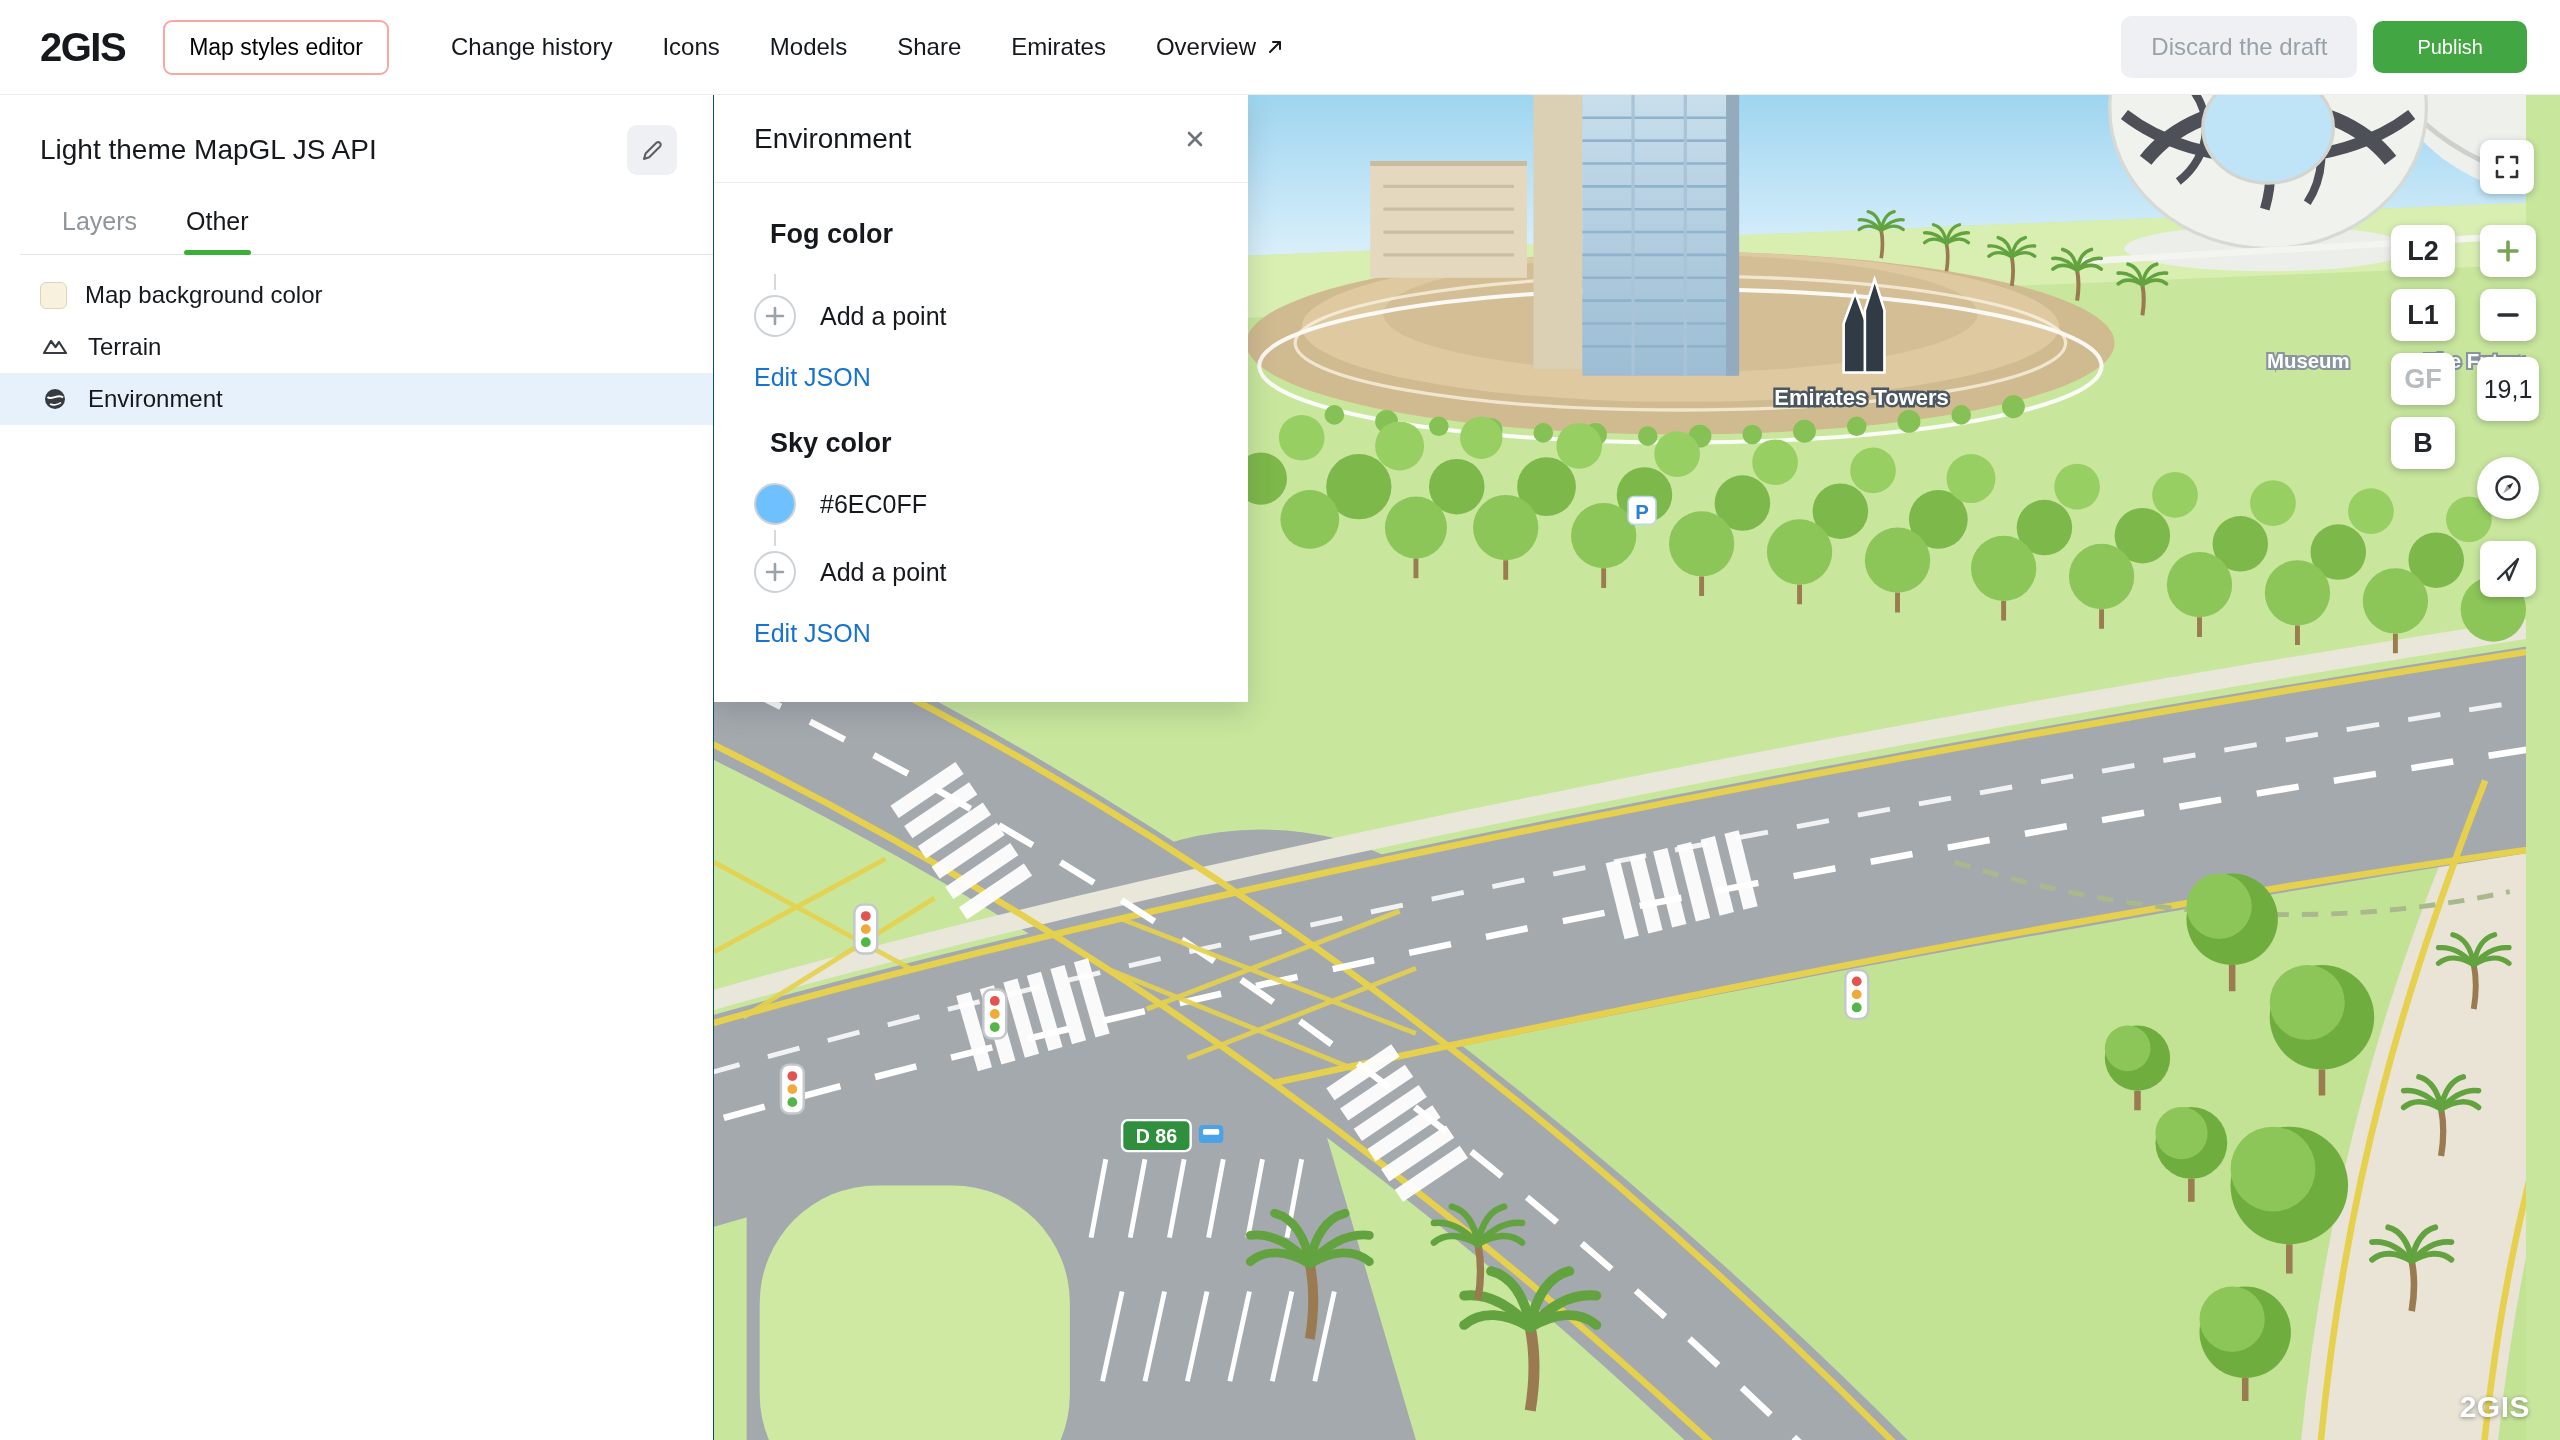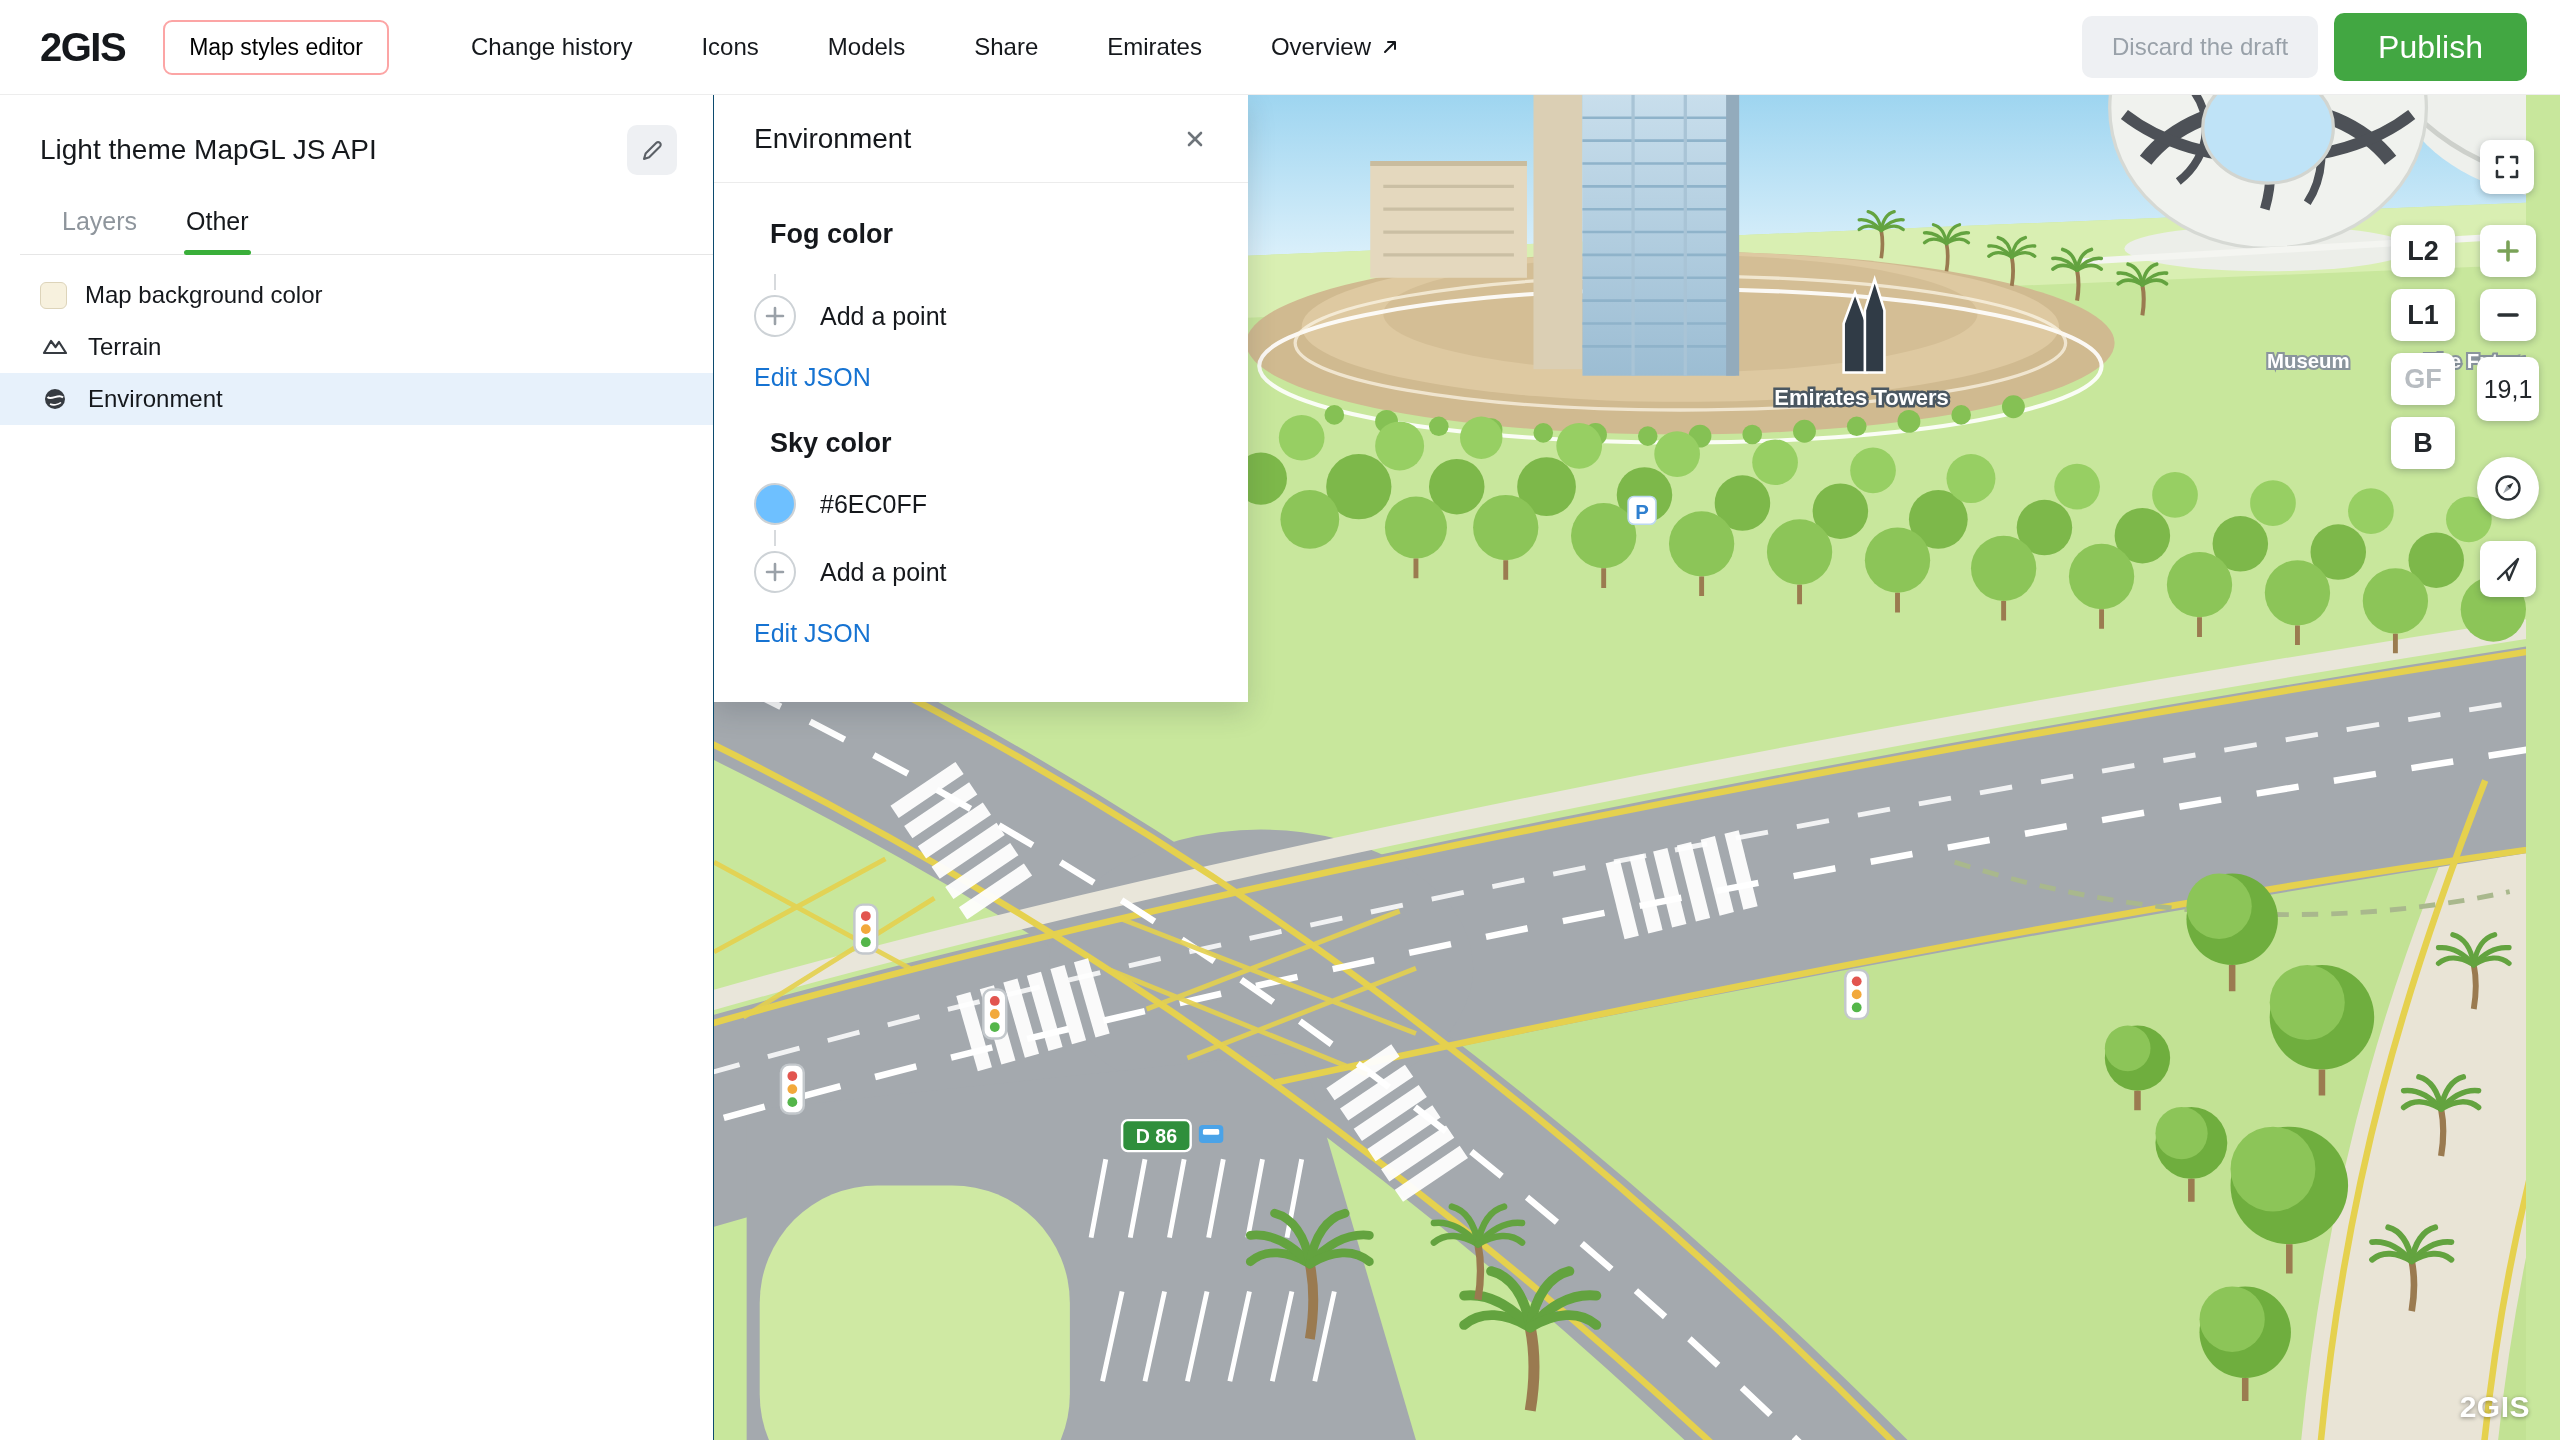--- a/index.html
+++ b/index.html
@@ -6,27 +6,27 @@
   html,body { width:2560px; height:1440px; overflow:hidden; background:#fff;
               font-family:"Liberation Sans", sans-serif; color:#15181c; }
   button { font-family:"Liberation Sans", sans-serif; cursor:pointer; }
 
   
   .topbar { height:95px; display:flex; align-items:center; padding:0 33px 0 40px;
             background:#fff; border-bottom:1px solid #ededed; position:relative; z-index:40; }
   .logo { font-size:40px; font-weight:800; letter-spacing:-1.5px; }
   .styles-editor-btn { margin-left:38px; padding:12px 24px; border:2px solid #fca5a5;
             border-radius:9px; background:#fff; font-size:23px; }
-  .nav { display:flex; align-items:center; margin-left:82px; gap:69px; }
+  .nav { display:flex; align-items:center; margin-left:62px; gap:50px; }
   .nav-item { background:none; border:none; font-size:24px; color:#15181c;
             display:flex; align-items:center; gap:9px; }
   .spacer { flex:1; }
   .discard-btn { background:#eef0f3; color:#99a1a9; font-size:24px; height:62px;
             padding:0 30px; border:none; border-radius:10px; }
-  .publish-btn { background:#42a742; color:#fff; font-size:32px; height:68px;
+  .publish-btn { background:#42a742; color:#fff; font-size:20px; height:52px;
             padding:0 44px; border:none; border-radius:10px; margin-left:16px; }
 
   
   .content { display:flex; height:1345px; }
 
   
   .sidebar { width:714px; background:#fff; border-right:1px solid #0c4a6e; z-index:30; }
   .sidebar-header { display:flex; align-items:center; justify-content:space-between;
             padding:30px 36px 20px 40px; }
   .sidebar-title { font-size:28px; font-weight:400; }

